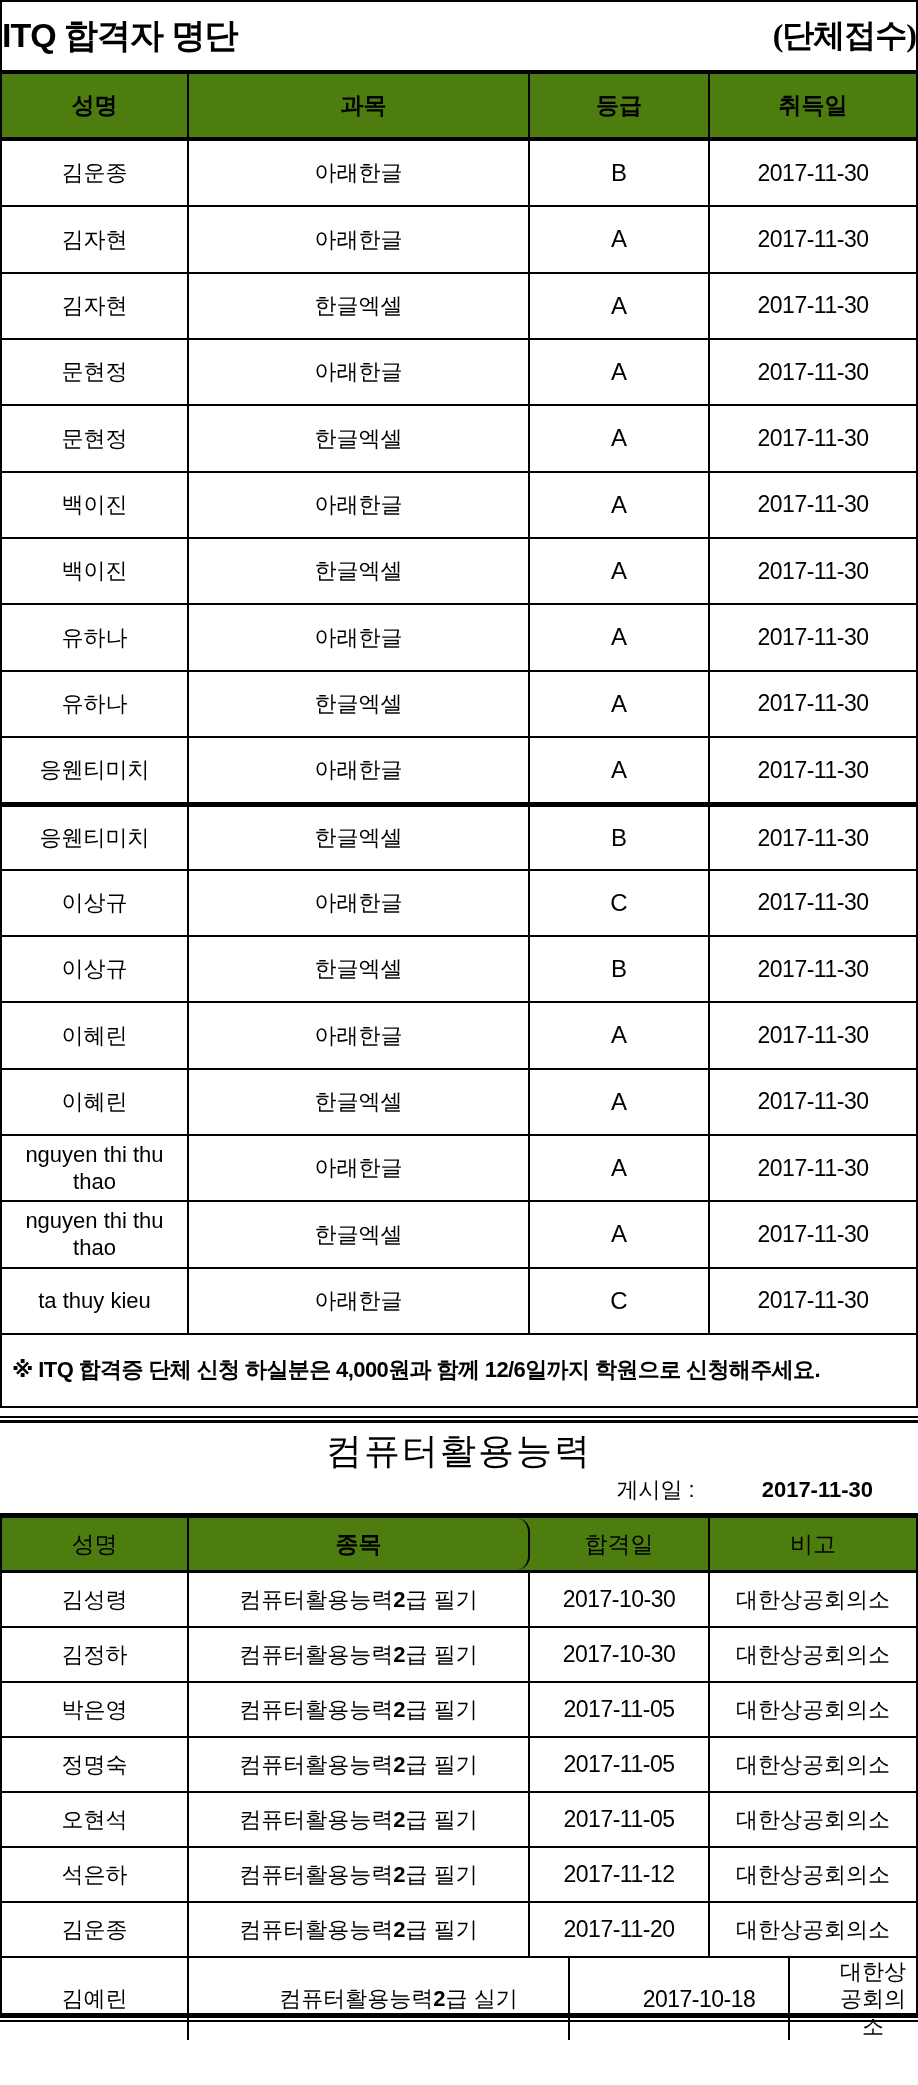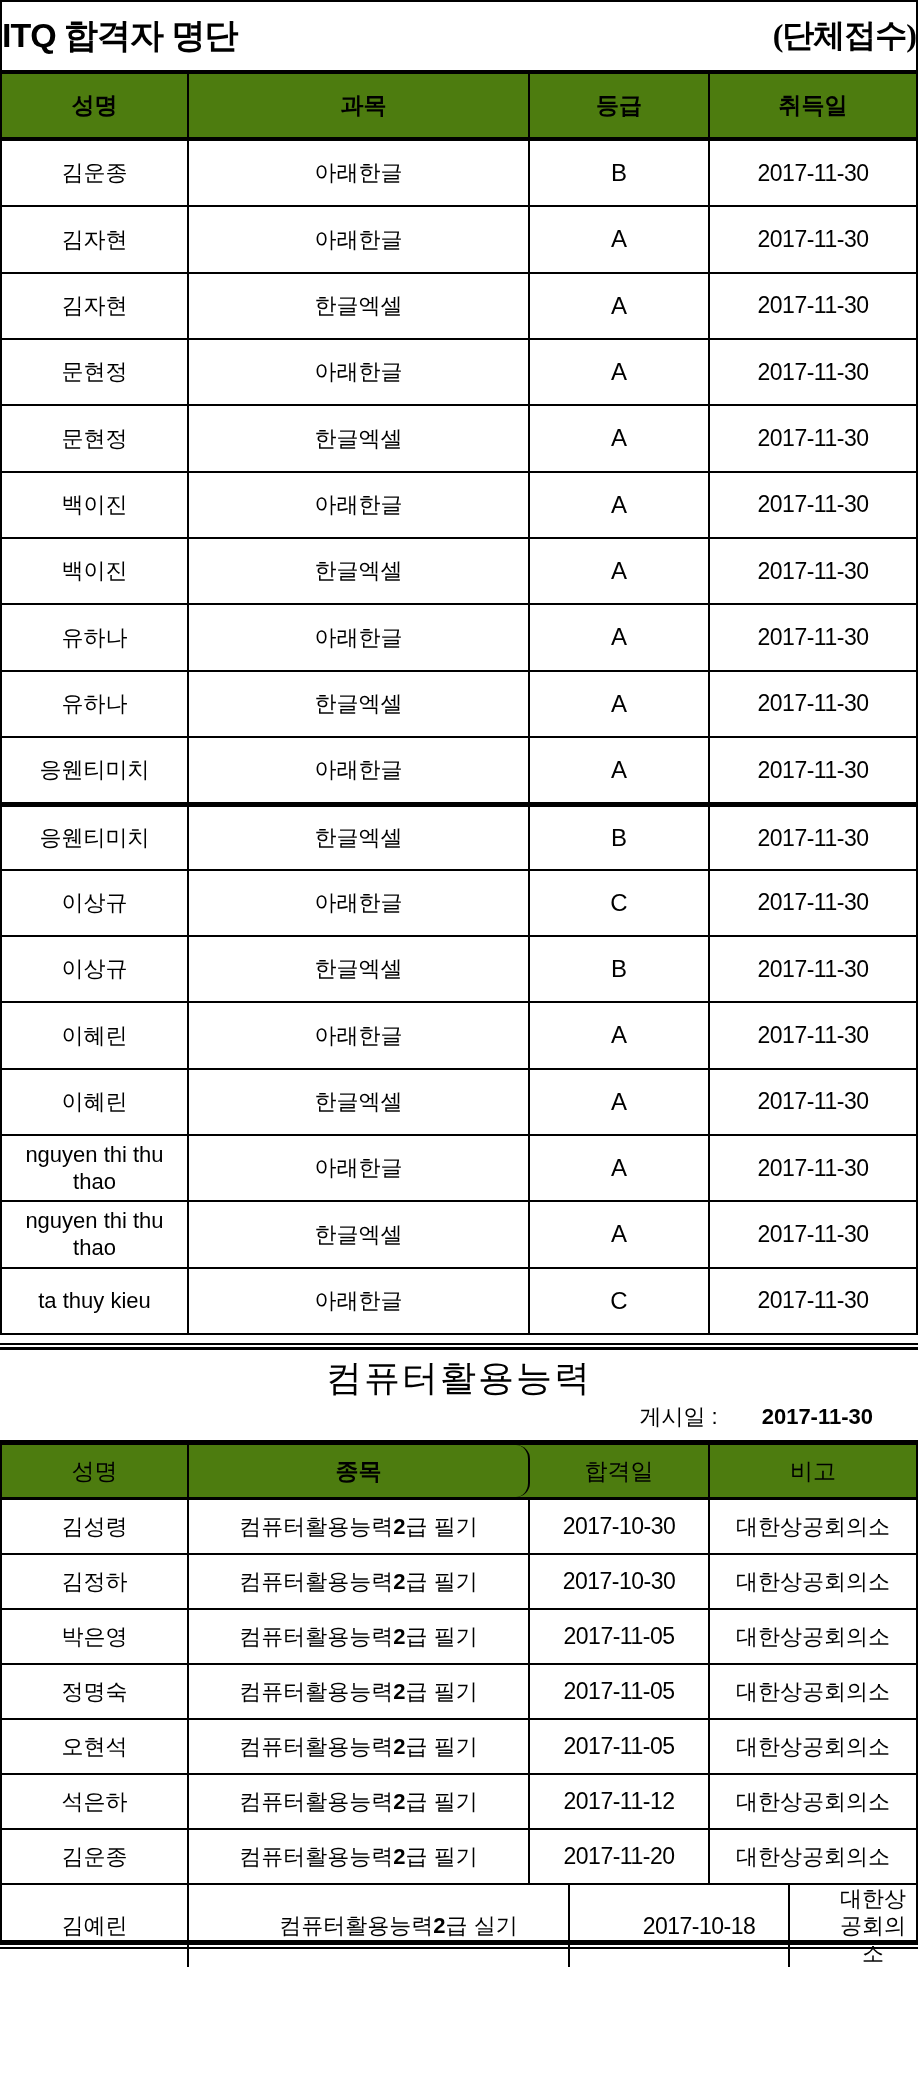--- a/index.html
+++ b/index.html
@@ -52,21 +52,21 @@
     font-weight:bold;font-size:22px;letter-spacing:-0.6px;white-space:nowrap;
   }
   
   .t2-titlebox{height:90px;position:relative;box-sizing:border-box;}
   .t2-title{
     position:absolute;top:4px;left:0;right:0;text-align:center;
     font-size:36px;letter-spacing:2px;
   }
   .posted{
     position:absolute;right:45px;bottom:8px;
-    display:flex;align-items:baseline;gap:44px;font-size:22px;
+    display:flex;align-items:baseline;gap:67px;font-size:22px;
   }
   .posted .val{font-weight:bold;}
 </style>
 </head>
 <body>
 
 <div class="doc">
 
   <div class="t1-title">
     <span class="main">ITQ 합격자 명단</span>
@@ -188,20 +188,23 @@
         <div class="cell c-date">2017-11-30</div>
       </div>
       <div class="grid t1-row">
         <div class="cell c-name">ta thuy kieu</div>
         <div class="cell c-subject">아래한글</div>
         <div class="cell c-grade">C</div>
         <div class="cell c-date">2017-11-30</div>
       </div>
     </div>
 
+  <div class="notice-row side">
+    <span>※ ITQ 합격증 단체 신청 하실분은 4,000원과 함께 12/6일까지 학원으로 신청해주세요.</span>
+  </div>
 
   <div class="gap-8"></div>
   <div class="rule rule-2"></div>
   <div class="gap-2"></div>
   <div class="rule rule-3"></div>
 
   <div class="t2-titlebox">
     <div class="t2-title">컴퓨터활용능력</div>
     <div class="posted">
       <span>게시일 :</span>

